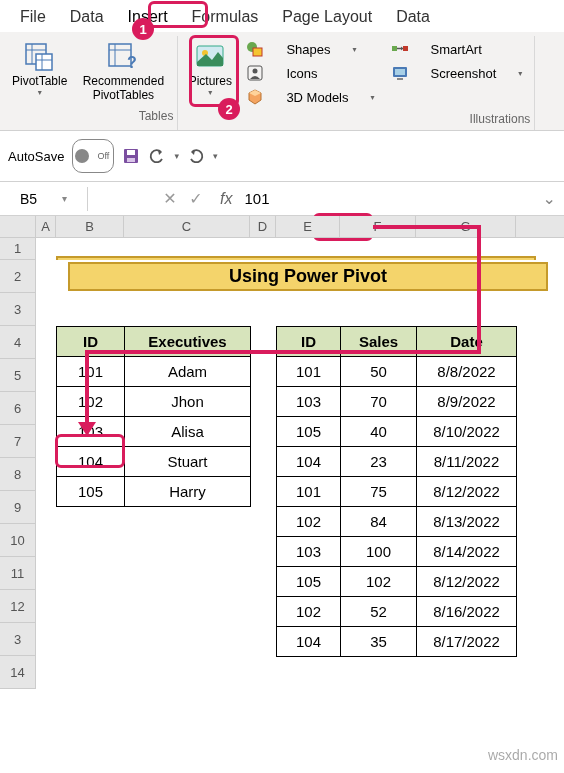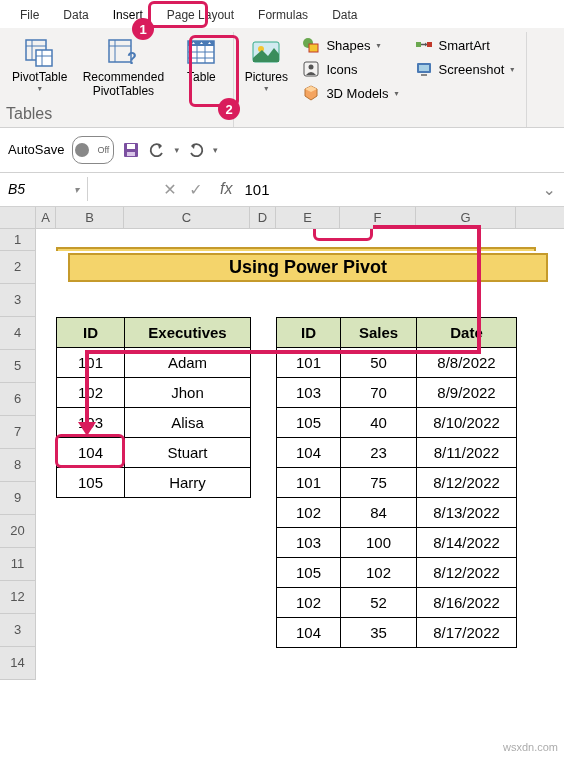--- a/index.html
+++ b/index.html
@@ -1,43 +1,43 @@
 <!DOCTYPE html>
 <html><head>
   <meta charset="utf-8">
   <style>
     * { box-sizing: border-box; font-family: "Segoe UI", Arial, sans-serif; }
     body { margin: 0; background: #fff; width: 564px; height: 773px; overflow: hidden; position: relative; }
     
     
-    .ribbon-tabs { display: flex; background: #fff; border-bottom: 0; padding: 2px 16px 0 8px; font-size: 12px; }
+    .ribbon-tabs { display: flex; background: #fff; border-bottom: 0; padding: 2px 16px 0 8px; font-size: 16px; }
     .ribbon-tab { padding: 6px 12px; cursor: default; color: #333; }
     .ribbon-tab.active { color: #000; }
     
     
     .ribbon { display: flex; background: #f3f2f1; border-bottom: 1px solid #d1d1d1; padding: 4px 2px 0 2px; }
     .ribbon-group { display: flex; flex-direction: column; border-right: 1px solid #d8d8d8; padding: 0 4px; }
     .ribbon-group-buttons { display: flex; align-items: flex-start; }
-    .ribbon-group-label { text-align: left; font-size: 16px; color: #666; padding: 4px 0; }
+    .ribbon-group-label { text-align: right; font-size: 12px; color: #666; padding: 4px 0; }
     .ribbon-btn-lg { display: flex; flex-direction: column; align-items: center; padding: 2px 6px; cursor: default; font-size: 12px; text-align: center; min-width: 56px; }
     .ribbon-btn-lg .icon-wrap { height: 36px; display: flex; align-items: center; justify-content: center; }
     .ribbon-btn-lg .lbl { line-height: 1.2; }
-    .ribbon-btn-sm { display: flex; align-items: center; padding: 2px 4px; font-size: 13px; gap: 6px; cursor: default; }
+    .ribbon-btn-sm { display: flex; align-items: center; padding: 2px 4px; font-size: 13px; gap: 22px; cursor: default; }
     .ribbon-col { display: flex; flex-direction: column; gap: 2px; padding: 2px 4px 0 4px; }
     
     
     .qat-row { display: flex; align-items: center; gap: 8px; padding: 8px 8px; background: #fff; border-bottom: 1px solid #d1d1d1; font-size: 13px; }
-    .autosave-toggle { display: inline-flex; align-items: center; border: 1px solid #888; border-radius: 10px; height: 28px; width: 42px; background: #fff; position: relative; }
+    .autosave-toggle { display: inline-flex; align-items: center; border: 1px solid #888; border-radius: 10px; height: 34px; width: 42px; background: #fff; position: relative; }
     .autosave-toggle::before { content: ""; width: 14px; height: 14px; border-radius: 50%; background: #888; position: absolute; left: 2px; }
     .autosave-toggle .off { font-size: 9px; position: absolute; right: 4px; color: #666; }
     .qat-icon { width: 18px; height: 18px; display: inline-flex; align-items: center; justify-content: center; }
     
     
     .formula-row { display: flex; align-items: center; border-bottom: 1px solid #d1d1d1; height: 34px; }
-    .name-box { width: 88px; padding: 4px 8px; font-size: 14px; border-right: 1px solid #d1d1d1; display: flex; align-items: center; justify-content: space-between; font-style: italic; }
+    .name-box { width: 88px; padding: 4px 20px; font-size: 14px; border-right: 1px solid #d1d1d1; display: flex; align-items: center; justify-content: space-between; }
     .name-box .chev { color: #888; font-size: 10px; }
     .fb-btns { display: flex; gap: 6px; padding: 0 8px; color: #999; }
     .fb-btn { width: 20px; text-align: center; }
     .fx-label { font-style: italic; color: #666; padding: 0 6px; }
     .formula-input { flex: 1; padding: 4px 6px; font-size: 15px; }
     .expand-btn { padding: 0 8px; color: #888; }
     
     
     .grid-container { position: relative; }
     .col-headers { display: flex; background: #e6e6e6; border-bottom: 1px solid #ccc; }
@@ -55,39 +55,39 @@
     .data-table { position: absolute; border-collapse: collapse; }
     .data-table th { background: #d7e4bc; border: 1.5px solid #000; font-weight: bold; font-size: 15px; padding: 6px 0; text-align: center; }
     .data-table td { border: 1.5px solid #000; font-size: 15px; padding: 6px 0; text-align: center; }
     
     
     .callout { position: absolute; border: 3px solid #d91c5c; border-radius: 6px; pointer-events: none; }
     .callout-badge { position: absolute; width: 22px; height: 22px; border-radius: 50%; background: #d91c5c; color: #fff; font-weight: bold; font-size: 13px; display: flex; align-items: center; justify-content: center; }
     .arrow-line { position: absolute; background: #d91c5c; pointer-events: none; }
     .arrow-head { position: absolute; width: 0; height: 0; pointer-events: none; }
     
-    .watermark { position: absolute; right: 6px; bottom: 20px; font-size: 11px; color: rgba(0,0,0,0.35); }
+    .watermark { position: absolute; right: 6px; bottom: 10px; font-size: 14px; color: rgba(0,0,0,0.35); }
     
     
     .cw-A { width: 20px; } .cw-B { width: 68px; } .cw-C { width: 126px; } .cw-D { width: 26px; }
     .cw-E { width: 64px; } .cw-F { width: 76px; } .cw-G { width: 100px; }
     .rh { height: 33px; }
     .rh1 { height: 22px; }
     
     svg { display: block; }
   </style>
 </head>
 <body>
 
 <div class="ribbon-tabs">
   <div class="ribbon-tab">File</div>
   <div class="ribbon-tab">Data</div>
   <div class="ribbon-tab active">Insert</div>
+  <div class="ribbon-tab">Formulas</div>
   <div class="ribbon-tab">Page Layout</div>
-  <div class="ribbon-tab">Formulas</div>
   <div class="ribbon-tab">Data</div>
 </div>
 
 <div class="callout" style="left:148px; top:1px; width:60px; height:27px;"></div>
 <div class="callout-badge" style="left:132px; top:18px;">1</div>
 
 <div class="ribbon">
   <div class="ribbon-group">
     <div class="ribbon-group-buttons">
       <div class="ribbon-btn-lg">
@@ -109,36 +109,20 @@
           <svg width="32" height="32" viewBox="0 0 32 32">
               <rect x="2" y="4" width="22" height="22" fill="none" stroke="#4a7ab5" stroke-width="1.5"></rect>
               <line x1="2" y1="10" x2="24" y2="10" stroke="#4a7ab5"></line>
               <line x1="8" y1="4" x2="8" y2="26" stroke="#4a7ab5"></line>
               <text x="20" y="28" font-size="16" fill="#4a7ab5" font-weight="bold">?</text>
             </svg>
         </span>
         <span class="lbl" style="white-space:pre-line;">Recommended
 PivotTables</span>
       </div>
-      <div class="ribbon-btn-lg">
-        <span class="icon-wrap">
-          <svg width="32" height="32" viewBox="0 0 32 32">
-              <rect x="3" y="5" width="26" height="22" fill="#fff" stroke="#4a7ab5" stroke-width="1.5"></rect>
-              <rect x="3" y="5" width="26" height="5" fill="#4a7ab5"></rect>
-              <line x1="3" y1="16" x2="29" y2="16" stroke="#4a7ab5"></line>
-              <line x1="3" y1="22" x2="29" y2="22" stroke="#4a7ab5"></line>
-              <line x1="12" y1="10" x2="12" y2="27" stroke="#4a7ab5"></line>
-              <line x1="20" y1="10" x2="20" y2="27" stroke="#4a7ab5"></line>
-              <polygon points="7,8 10,8 8.5,6" fill="#fff"></polygon>
-              <polygon points="15,8 18,8 16.5,6" fill="#fff"></polygon>
-              <polygon points="23,8 26,8 24.5,6" fill="#fff"></polygon>
-            </svg>
-        </span>
-        <span class="lbl">Table</span>
-      </div>
     </div>
     <div class="ribbon-group-label">Tables</div>
   </div>
   <div class="ribbon-group">
     <div class="ribbon-group-buttons">
       <div class="ribbon-btn-lg">
         <span class="icon-wrap">
           <svg width="32" height="32" viewBox="0 0 32 32">
               <rect x="3" y="6" width="26" height="20" fill="#d1eaf0" stroke="#3a8" rx="2"></rect>
               <circle cx="11" cy="13" r="3" fill="#f4c430"></circle>
@@ -198,20 +182,21 @@
                 <rect x="2" y="3" width="14" height="10" fill="#4a7ab5" rx="1"></rect>
                 <rect x="4" y="5" width="10" height="6" fill="#a8d0e6"></rect>
                 <rect x="6" y="14" width="6" height="2" fill="#888"></rect>
               </svg>
             </span>
           <span>Screenshot</span>
           <span style="font-size:8px;color:#666;">▾</span>
         </div>
       </div>
     </div>
+    <div class="ribbon-group-label">Illustrations</div>
   </div>
 </div>
 
 <div class="callout" style="left:189px; top:35px; width:50px; height:72px;"></div>
 <div class="callout-badge" style="left:218px; top:98px;">2</div>
 
 <div class="qat-row">
   <span>AutoSave</span>
   <span class="autosave-toggle">
       <span class="off">Off</span>
@@ -271,21 +256,21 @@
     <div class="row-headers">
       <div class="row-h rh1">1</div>
       <div class="row-h rh">2</div>
       <div class="row-h rh">3</div>
       <div class="row-h rh">4</div>
       <div class="row-h rh">5</div>
       <div class="row-h rh">6</div>
       <div class="row-h rh">7</div>
       <div class="row-h rh">8</div>
       <div class="row-h rh">9</div>
-      <div class="row-h rh">20</div>
+      <div class="row-h rh">10</div>
       <div class="row-h rh">11</div>
       <div class="row-h rh">12</div>
       <div class="row-h rh">3</div>
       <div class="row-h rh">14</div>
     </div>
     <div class="cells" style="width:500px;">
 
       <div class="title-top-rule" style="left:20px; top:18px; width:480px;"></div>
       <div class="title-banner" style="left:32px; top:24px; width:480px; height:29px;">Using Power Pivot</div>
 

